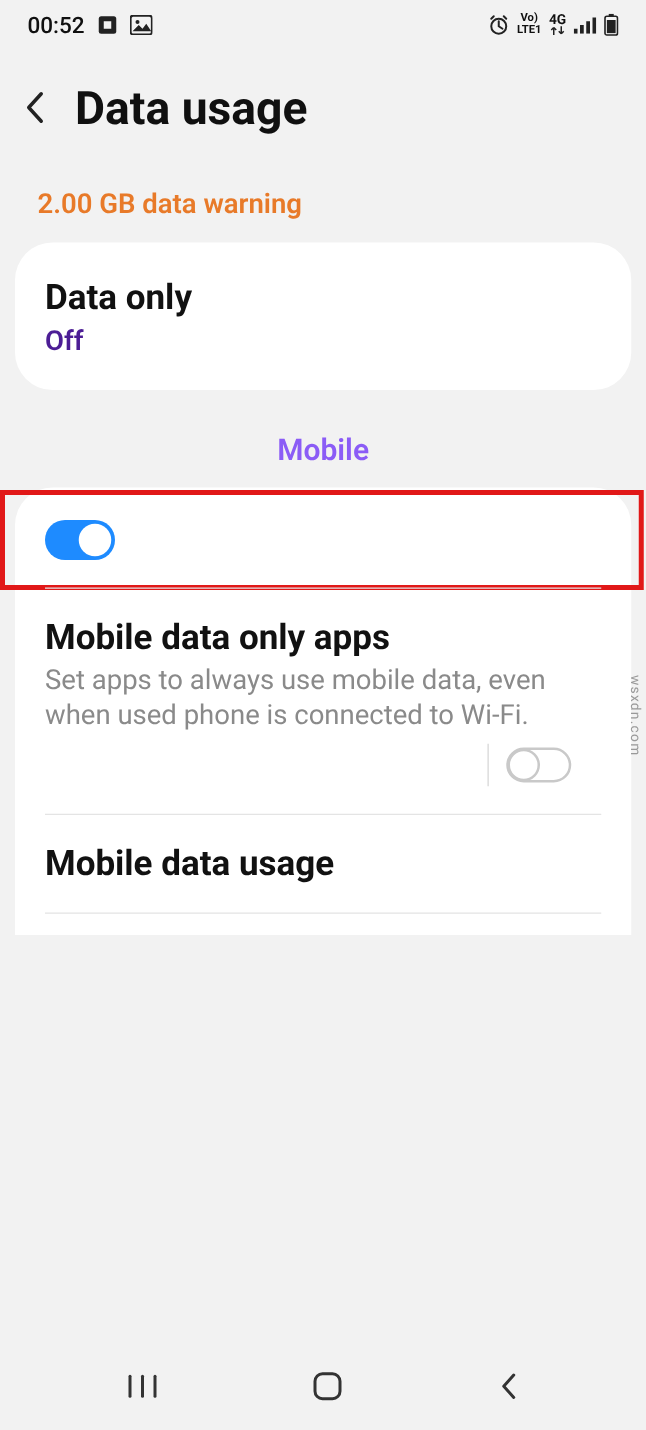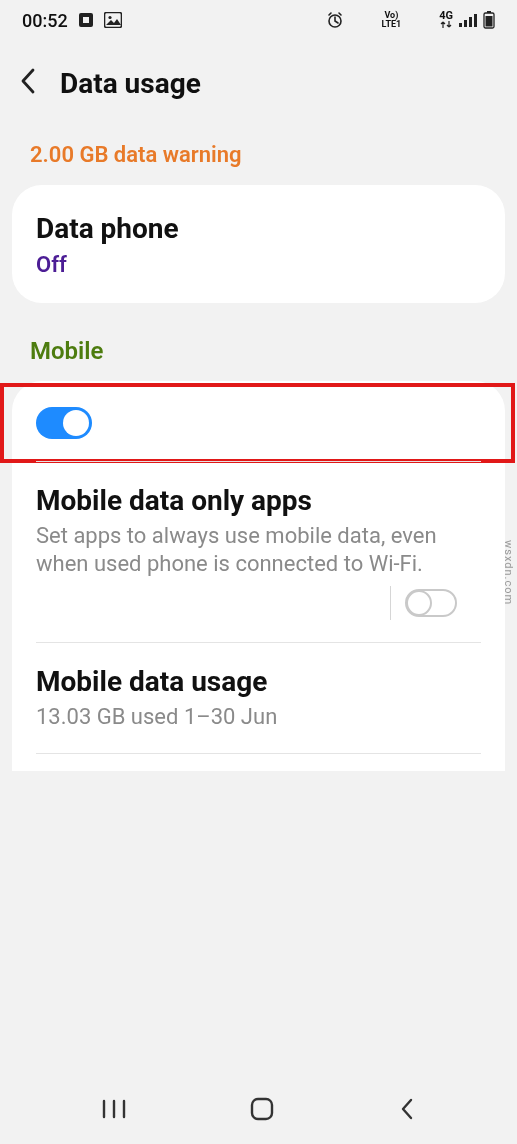--- a/index.html
+++ b/index.html
@@ -16,29 +16,29 @@
       align-items: center;
       justify-content: space-between;
       padding: 0 22px;
       font-size: 18px;
       font-weight: 500;
     }
     .status-left { display: flex; align-items: center; gap: 10px; }
     .status-right { display: flex; align-items: center; gap: 6px; }
     .status-ic { display:inline-flex; align-items:center; }
     .status-small { font-size: 9px; line-height: 9px; font-weight: 700; }
-    .stack { display:flex; flex-direction:column; align-items:center;margin-left:32px; }
+    .stack { display:flex; flex-direction:column; align-items:center; }
 
     .header {
       display: flex;
       align-items: center;
       padding: 26px 18px 30px;
       gap: 20px;
     }
-    .header h1 { font-size: 28px; font-weight: 700; }
+    .header h1 { font-size: 37px; font-weight: 700; }
 
     .warning {
       color: #e87a29;
       font-size: 22px;
       font-weight: 600;
       padding: 12px 30px 18px;
     }
 
     .card {
       background: #ffffff;
@@ -59,24 +59,25 @@
       height: 1px;
       background: #e4e4e4;
     }
     .row-flex { display: flex; align-items: center; justify-content: space-between; gap: 18px; }
     .row-body { flex: 1; }
     .title { font-size: 28px; font-weight: 700; color: #111; line-height: 1.25; }
     .sub { font-size: 22px; color: #8a8a8a; line-height: 1.28; margin-top: 4px; }
     .value-off { color: #4c1d95; font-size: 22px; font-weight: 600; margin-top: 6px; }
 
     .section-label {
-      color: #4d7c0f;
+      color: #8b5cf6;
       font-size: 24px;
       font-weight: 600;
       padding: 34px 30px 16px;
+      text-align: center;
     }
 
     .highlight {
       outline: 4px solid #e11818;
       outline-offset: -2px;
       margin: 0 -8px 0 -10px;
       padding-left: 34px;
       padding-right: 30px;
     }
 
@@ -178,21 +179,21 @@
           <path d="M15 4 L5 15 L15 26" stroke="#222" stroke-width="2.8" fill="none" stroke-linecap="round" stroke-linejoin="round"></path>
         </svg>
     </span>
     <h1>Data usage</h1>
   </div>
 
   <div class="warning">2.00 GB data warning</div>
 
   <div class="card">
     <div class="row">
-      <div class="title">Data phone</div>
+      <div class="title">Data only</div>
       <div class="value-off">Off</div>
     </div>
   </div>
 
   <div class="section-label">Mobile</div>
 
   <div class="card flush" style="padding-bottom:0;">
 
     <div class="row row-flex highlight">
       <div class="toggle on"></div>
@@ -202,21 +203,20 @@
       <div class="title">Mobile data only apps</div>
       <div class="sub">Set apps to always use mobile data, even when used phone is connected to Wi-Fi.</div>
       <div class="toggle-wrap">
         <div class="divider-v"></div>
         <div class="toggle off"></div>
       </div>
     </div>
 
     <div class="row">
       <div class="title">Mobile data usage</div>
-      <div class="sub">13.03 GB used 1–30 Jun</div>
     </div>
 
     <div class="row" style="padding-top:18px; padding-bottom:0;">
     </div>
   </div>
 
 </div>
 
 <div class="wm-vert">wsxdn.com</div>
 

